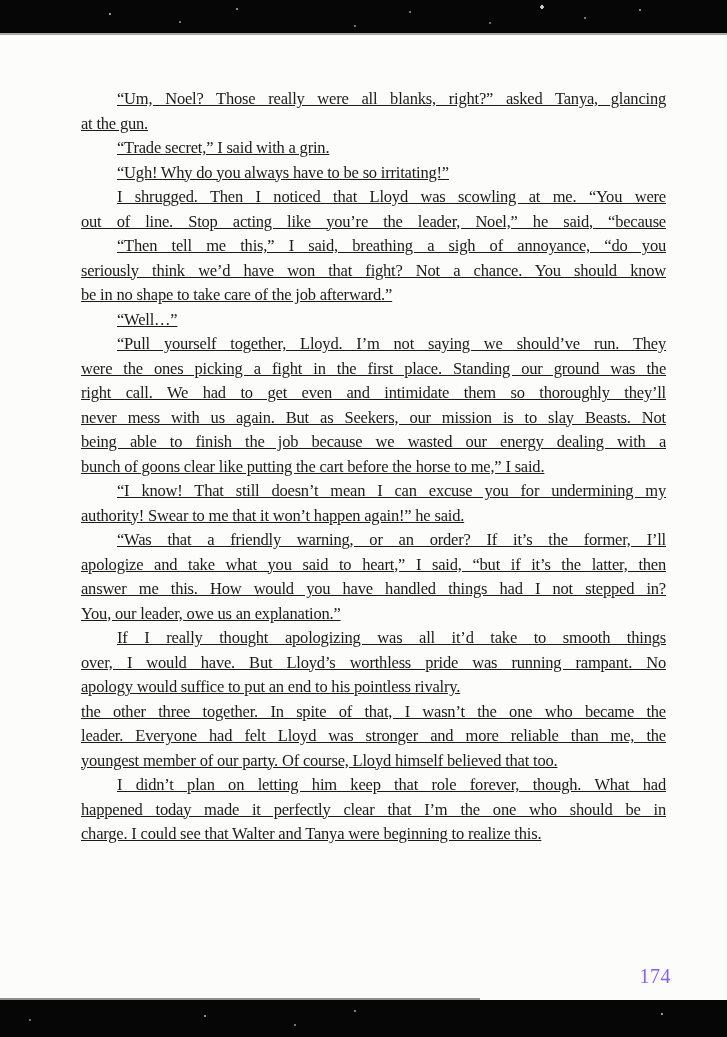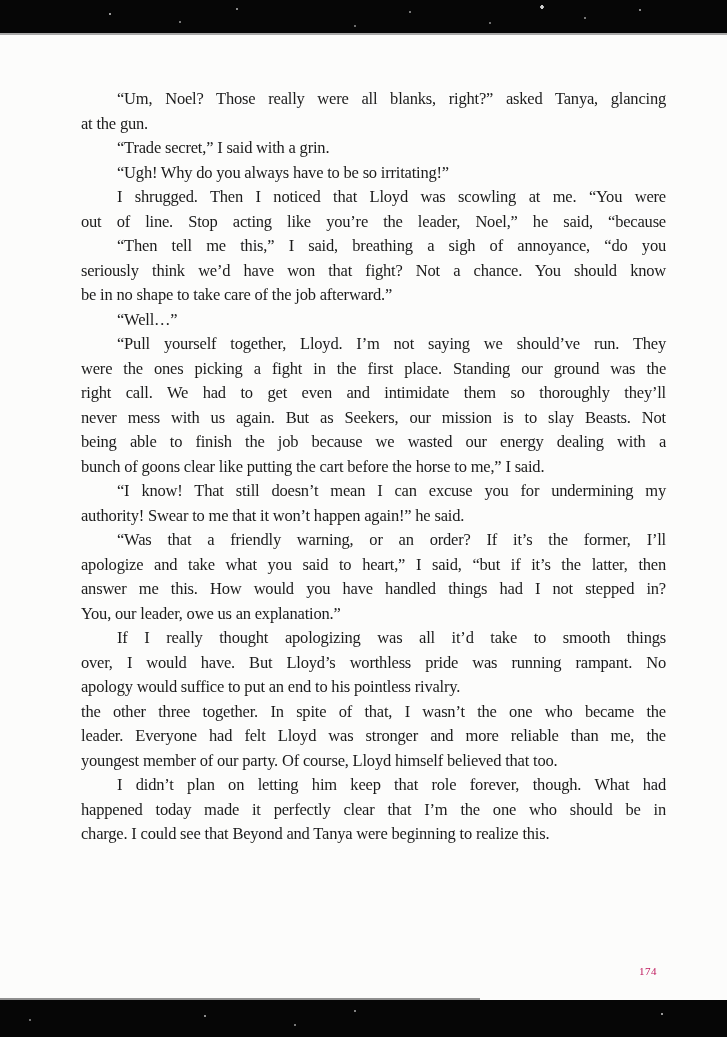--- a/index.html
+++ b/index.html
@@ -54,42 +54,43 @@
     background: #8f8f8f;
   }
 
   
   .text-block {
     position: absolute;
     left: 81px;
     top: 87px;
     width: 585px;
     color: #1b1b1b;
+    text-decoration: underline;
   }
   .line {
     font-size: 16.5px;
     letter-spacing: -0.2px;
     line-height: 24.5px;
     height: 24.5px;
     white-space: nowrap;
     text-align: justify;
     text-align-last: justify;
   }
   .line.first { text-indent: 36px; }
   .line.last  { text-align-last: left; }
 
   .page-number {
     position: absolute;
     top: 965px;
     left: 625px;
     width: 46px;
-    text-align: center;
-    font-size: 11px;
+    text-align: right;
+    font-size: 20px;
     letter-spacing: 0.5px;
-    color: #be185d;
+    color: #8b5cf6;
   }
 </style>
 </head>
 <body>
 
 <div class="band band-top"></div>
 
 <div class="text-block" id="text-block">
     <div class="line first">“Um, Noel? Those really were all blanks, right?” asked Tanya, glancing</div>
     <div class="line last">at the gun.</div>
@@ -114,18 +115,18 @@
     <div class="line">answer me this. How would you have handled things had I not stepped in?</div>
     <div class="line last">You, our leader, owe us an explanation.”</div>
     <div class="line first">If I really thought apologizing was all it’d take to smooth things</div>
     <div class="line">over, I would have. But Lloyd’s worthless pride was running rampant. No</div>
     <div class="line last">apology would suffice to put an end to his pointless rivalry.</div>
     <div class="line">the other three together. In spite of that, I wasn’t the one who became the</div>
     <div class="line">leader. Everyone had felt Lloyd was stronger and more reliable than me, the</div>
     <div class="line last">youngest member of our party. Of course, Lloyd himself believed that too.</div>
     <div class="line first">I didn’t plan on letting him keep that role forever, though. What had</div>
     <div class="line">happened today made it perfectly clear that I’m the one who should be in</div>
-    <div class="line last">charge. I could see that Beyond and Tanya were beginning to realize this.</div>
+    <div class="line last">charge. I could see that Walter and Tanya were beginning to realize this.</div>
   </div>
 
 <div class="page-number">174</div>
 
 <div class="band band-bottom"></div>
 
 </body></html>

